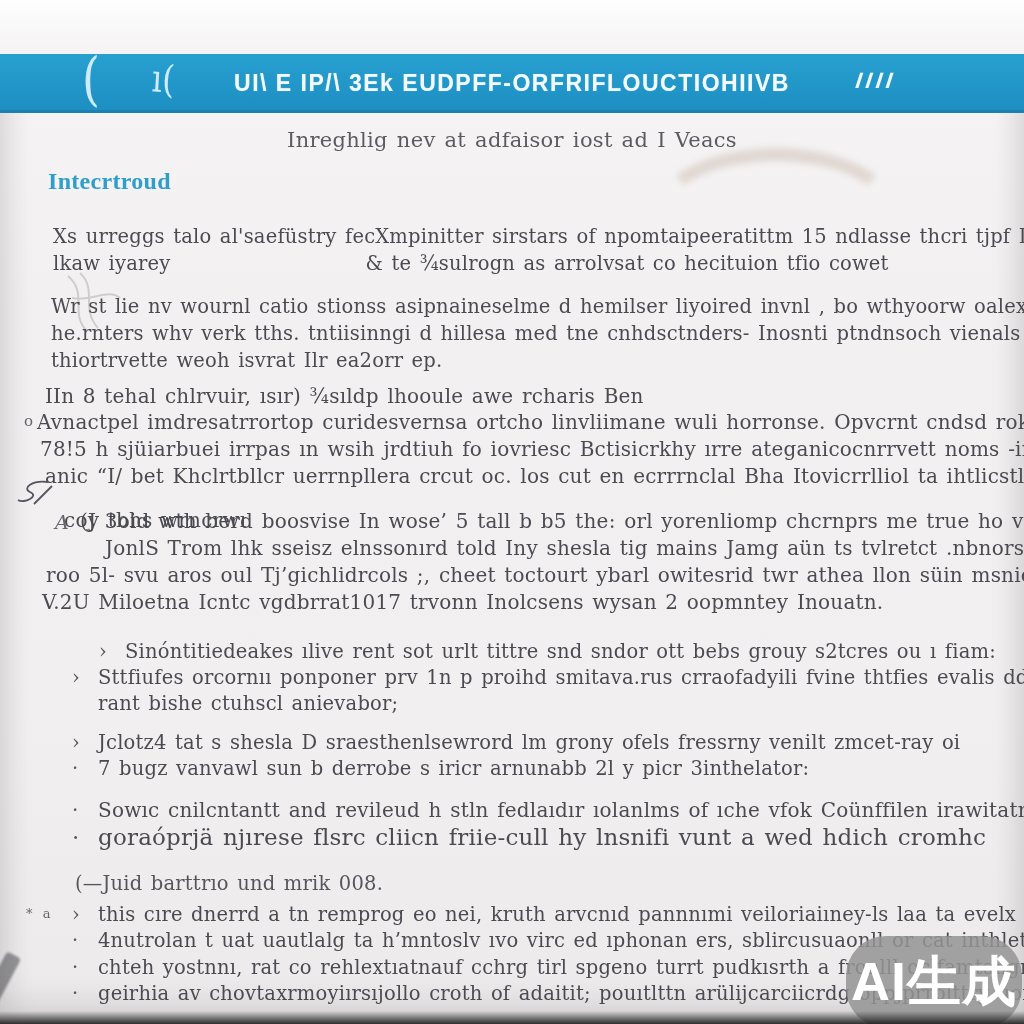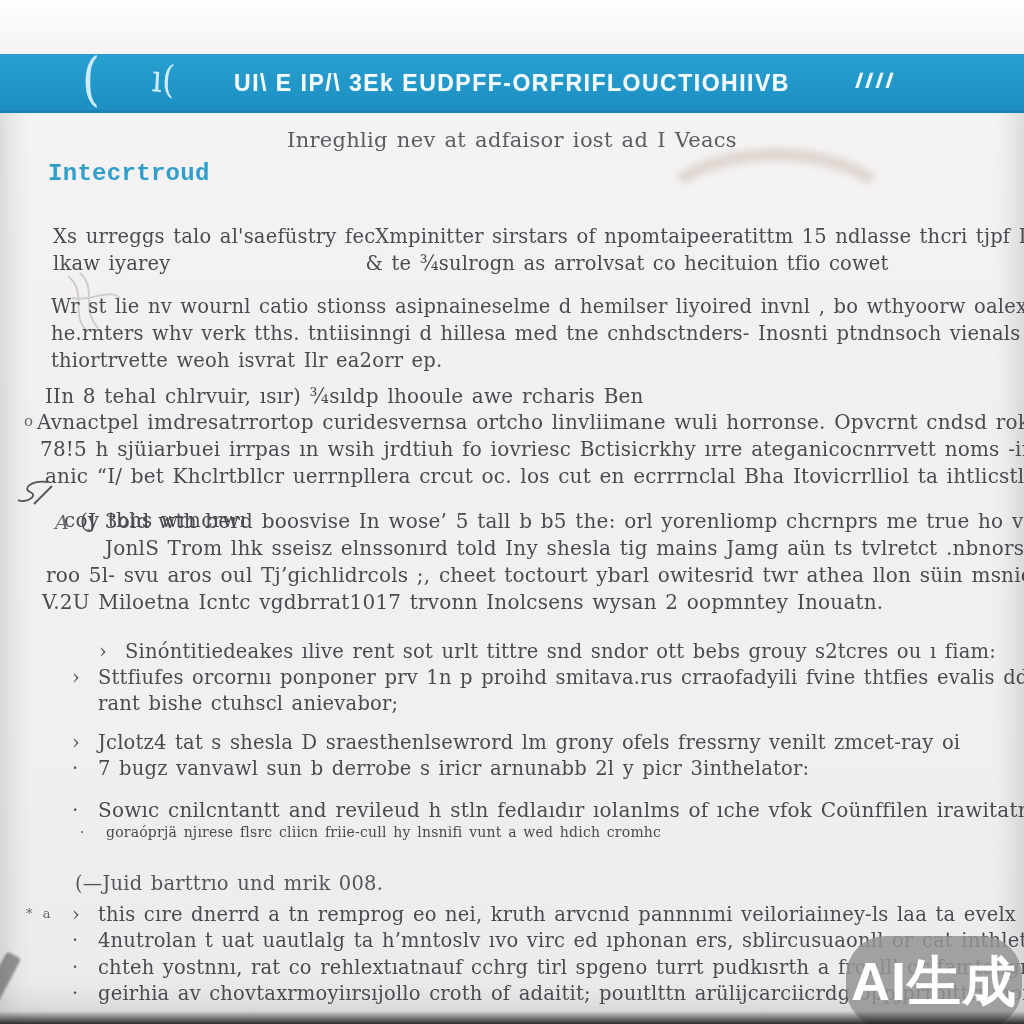--- a/index.html
+++ b/index.html
@@ -23,21 +23,21 @@
     font-family:"Liberation Sans",sans-serif;font-weight:bold;font-size:23px;letter-spacing:1.5px;
     color:#f2fafd;text-shadow:0 0 1px rgba(255,255,255,.4);}
   .bar-glyph{position:absolute;color:#cdecf7;font-family:"DejaVu Serif",serif;}
   #bar-glyph-1{left:82px;top:-2px;font-size:46px;transform:scaleY(1.25);}
   #bar-glyph-2{left:152px;top:6px;font-size:32px;transform:scaleY(1.2) rotate(4deg);}
   #bar-ticks{position:absolute;right:128px;top:14px;font-size:22px;font-weight:bold;color:#eef8fc;
     letter-spacing:4px;transform:skewX(-18deg);font-family:"Liberation Sans",sans-serif;}
 
   #subtitle{position:absolute;top:128px;left:0;right:0;text-align:center;font-size:21px;color:#5b5b61;letter-spacing:0.3px;word-spacing:2px;}
 
-  #section-heading{position:absolute;top:160px;left:48px;font-family:Liberation Mono, monospace;
+  #section-heading{position:absolute;top:168px;left:48px;font-family:Liberation Serif, serif;
     font-weight:bold;font-size:24px;color:#2f9fca;letter-spacing:0.3px;}
 
   .bullet-glyph{display:inline-block;width:26px;color:#55555c;}
   .marker{position:absolute;color:#66666d;}
 
   
   #smudge-arc{position:absolute;left:648px;top:148px;width:230px;height:120px;border-radius:50%;
     border:13px solid transparent;border-top:13px solid rgba(213,201,192,0.65);filter:blur(3px);}
   #smudge-scribble{position:absolute;left:58px;top:268px;opacity:.55;}
 
@@ -110,21 +110,21 @@
   <div class="abs line" style="left:72px;top:731px;">
     <span class="bullet-glyph">›</span><span>Jclotz4 tat s shesla D sraesthenlsewrord lm grony ofels fressrny venilt zmcet-ray oi</span>
   </div>
   <div class="abs line" style="left:72px;top:757px;">
     <span class="bullet-glyph">·</span><span>7 bugz vanvawl sun b derrobe s iricr arnunabb 2l y picr 3inthelator:</span>
   </div>
 
   <div class="abs line" style="left:72px;top:798px;font-size:20px;">
     <span class="bullet-glyph">·</span><span>Sowıc cnilcntantt and revileud h stln fedlaıdır ıolanlms of ıche vfok Coünffilen irawitatnd</span>
   </div>
-  <div class="abs line" style="left:80px;top:824px;font-size:14px;">
+  <div class="abs line" style="left:72px;top:824px;font-size:23px;">
     <span class="bullet-glyph">·</span><span>goraóprjä njırese flsrc cliicn friie-cull hy lnsnifi vunt a wed hdich cromhc</span>
   </div>
 
   <div class="abs line dim" style="left:75px;top:872px;">(—Juid barttrıo und mrik 008.</div>
 
   <span class="marker abs" style="left:26px;top:906px;font-size:13px;letter-spacing:3px;">* a</span>
   <div class="abs line" style="left:72px;top:903px;">
     <span class="bullet-glyph">›</span><span>this cıre dnerrd a tn remprog eo nei, kruth arvcnıd pannnımi veiloriaiıney-ls laa ta evelx ttrlea tt cares</span>
   </div>
   <div class="abs line" style="left:72px;top:929px;">

